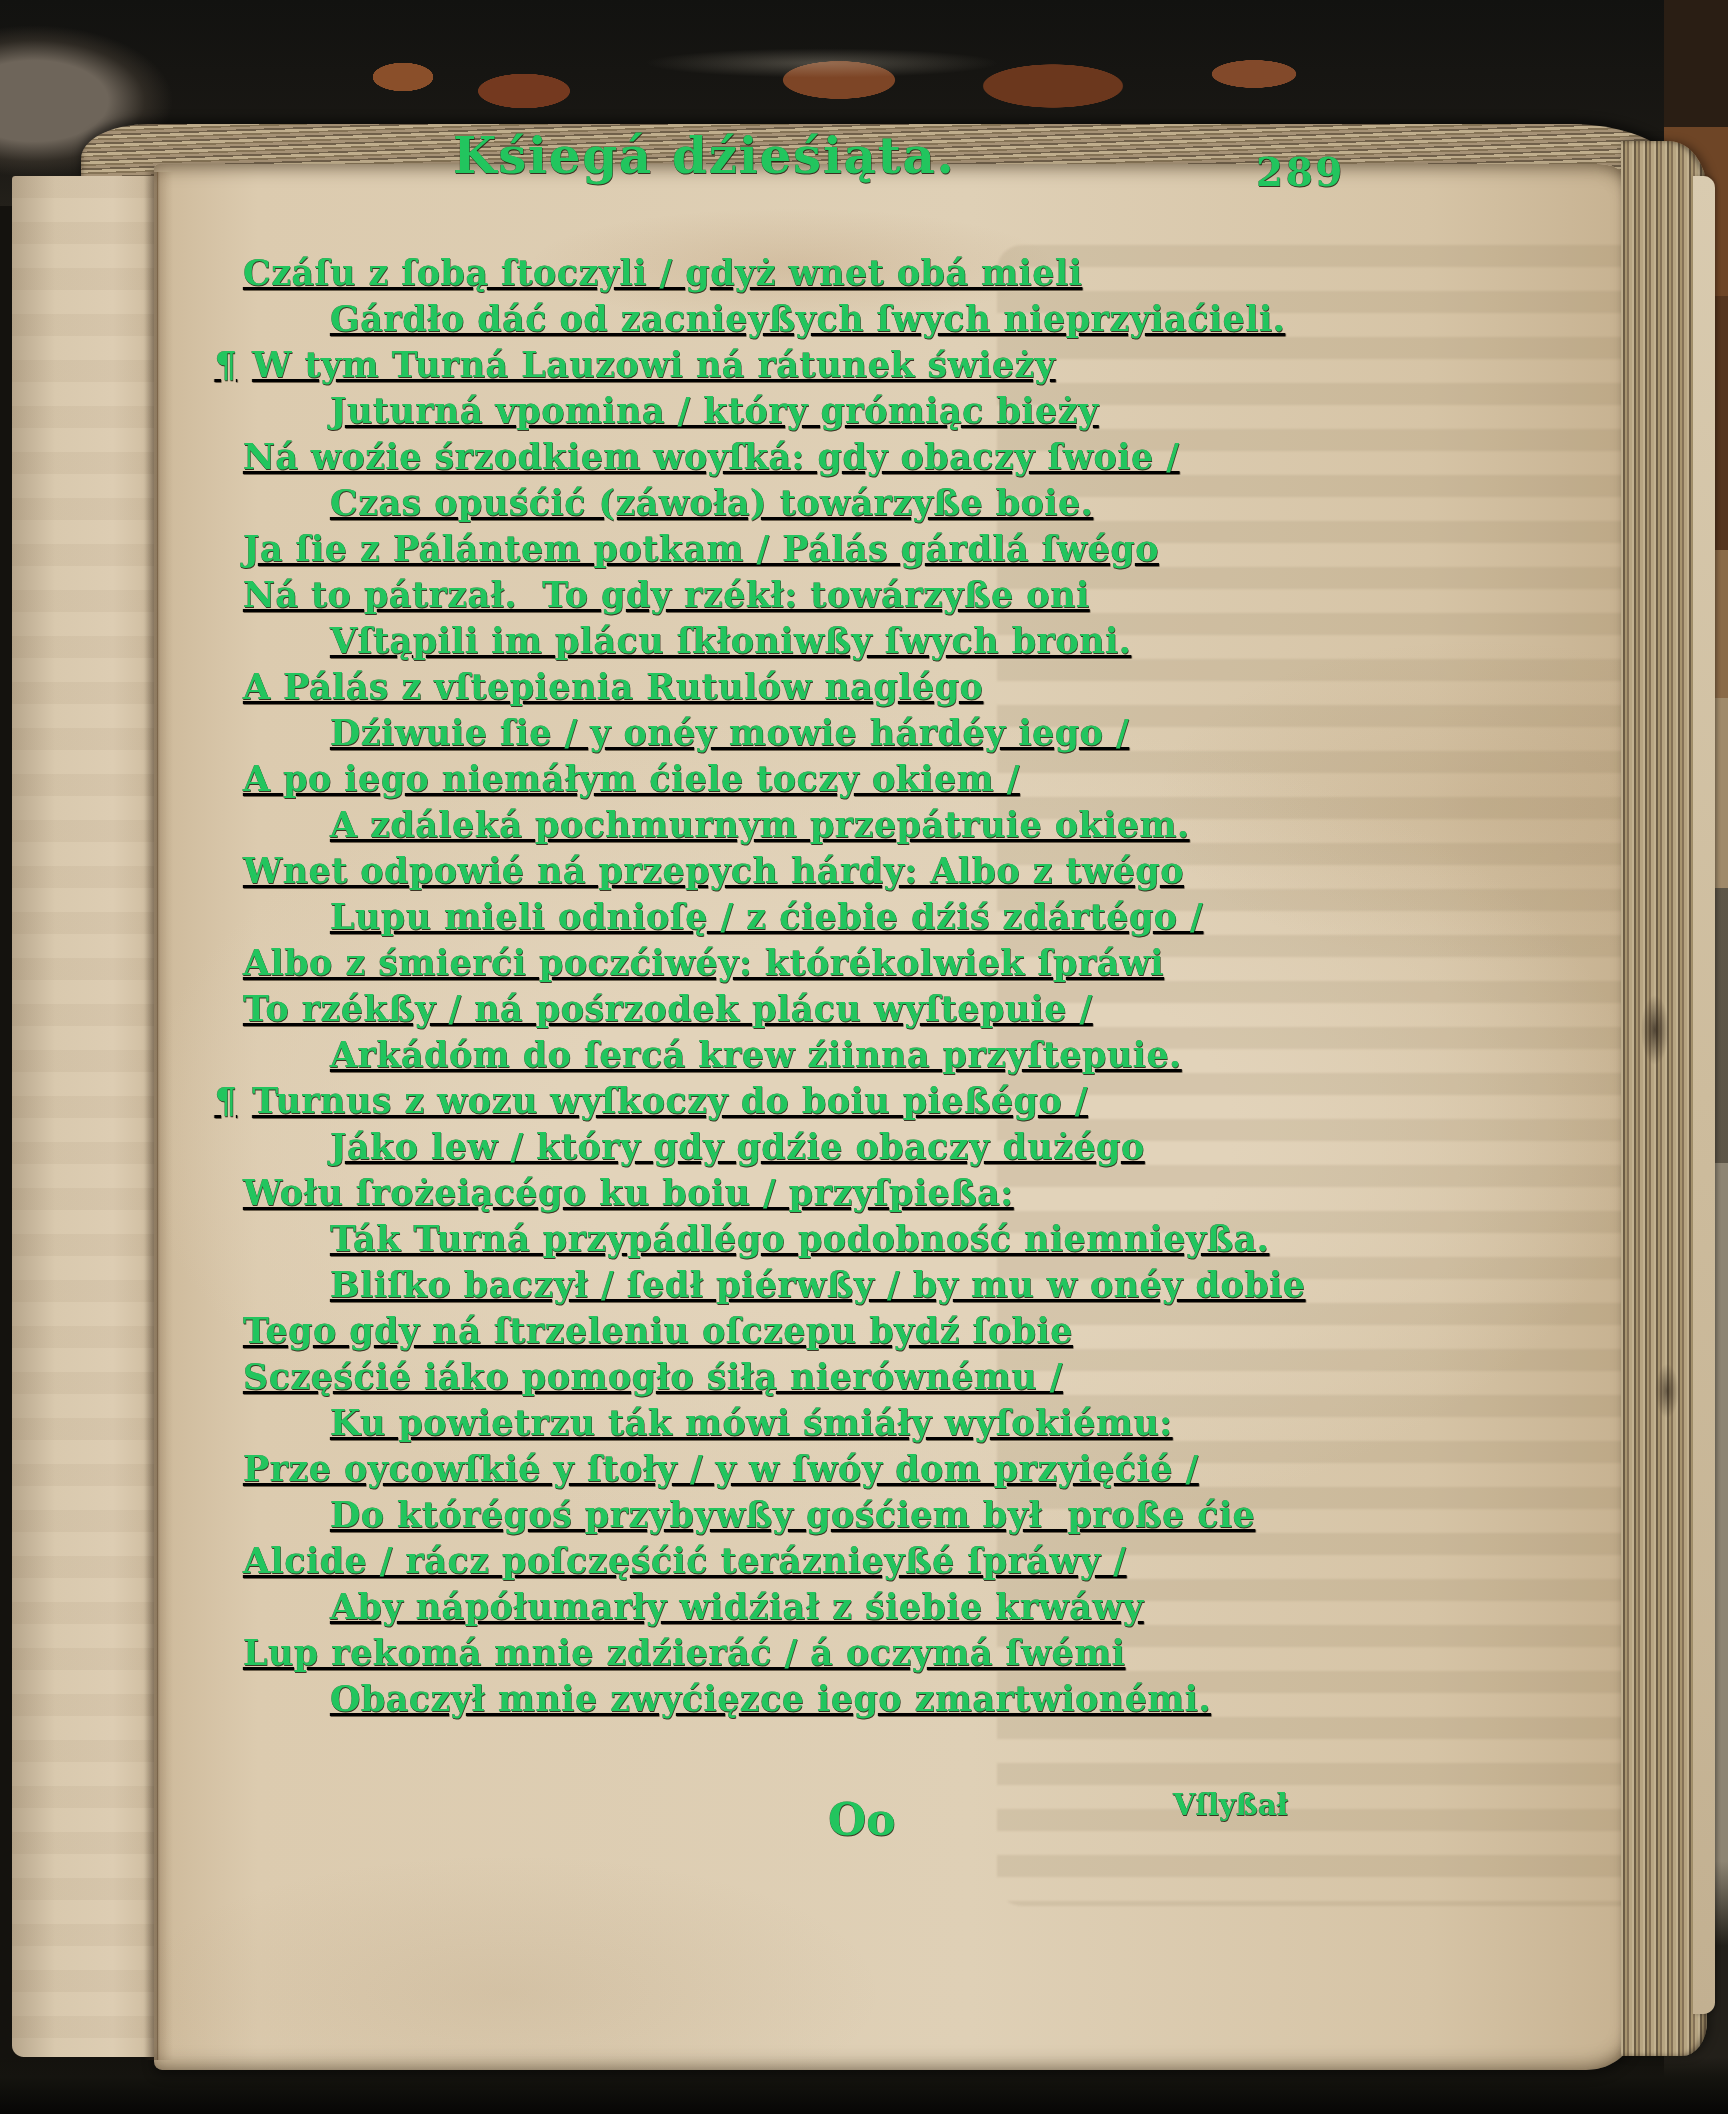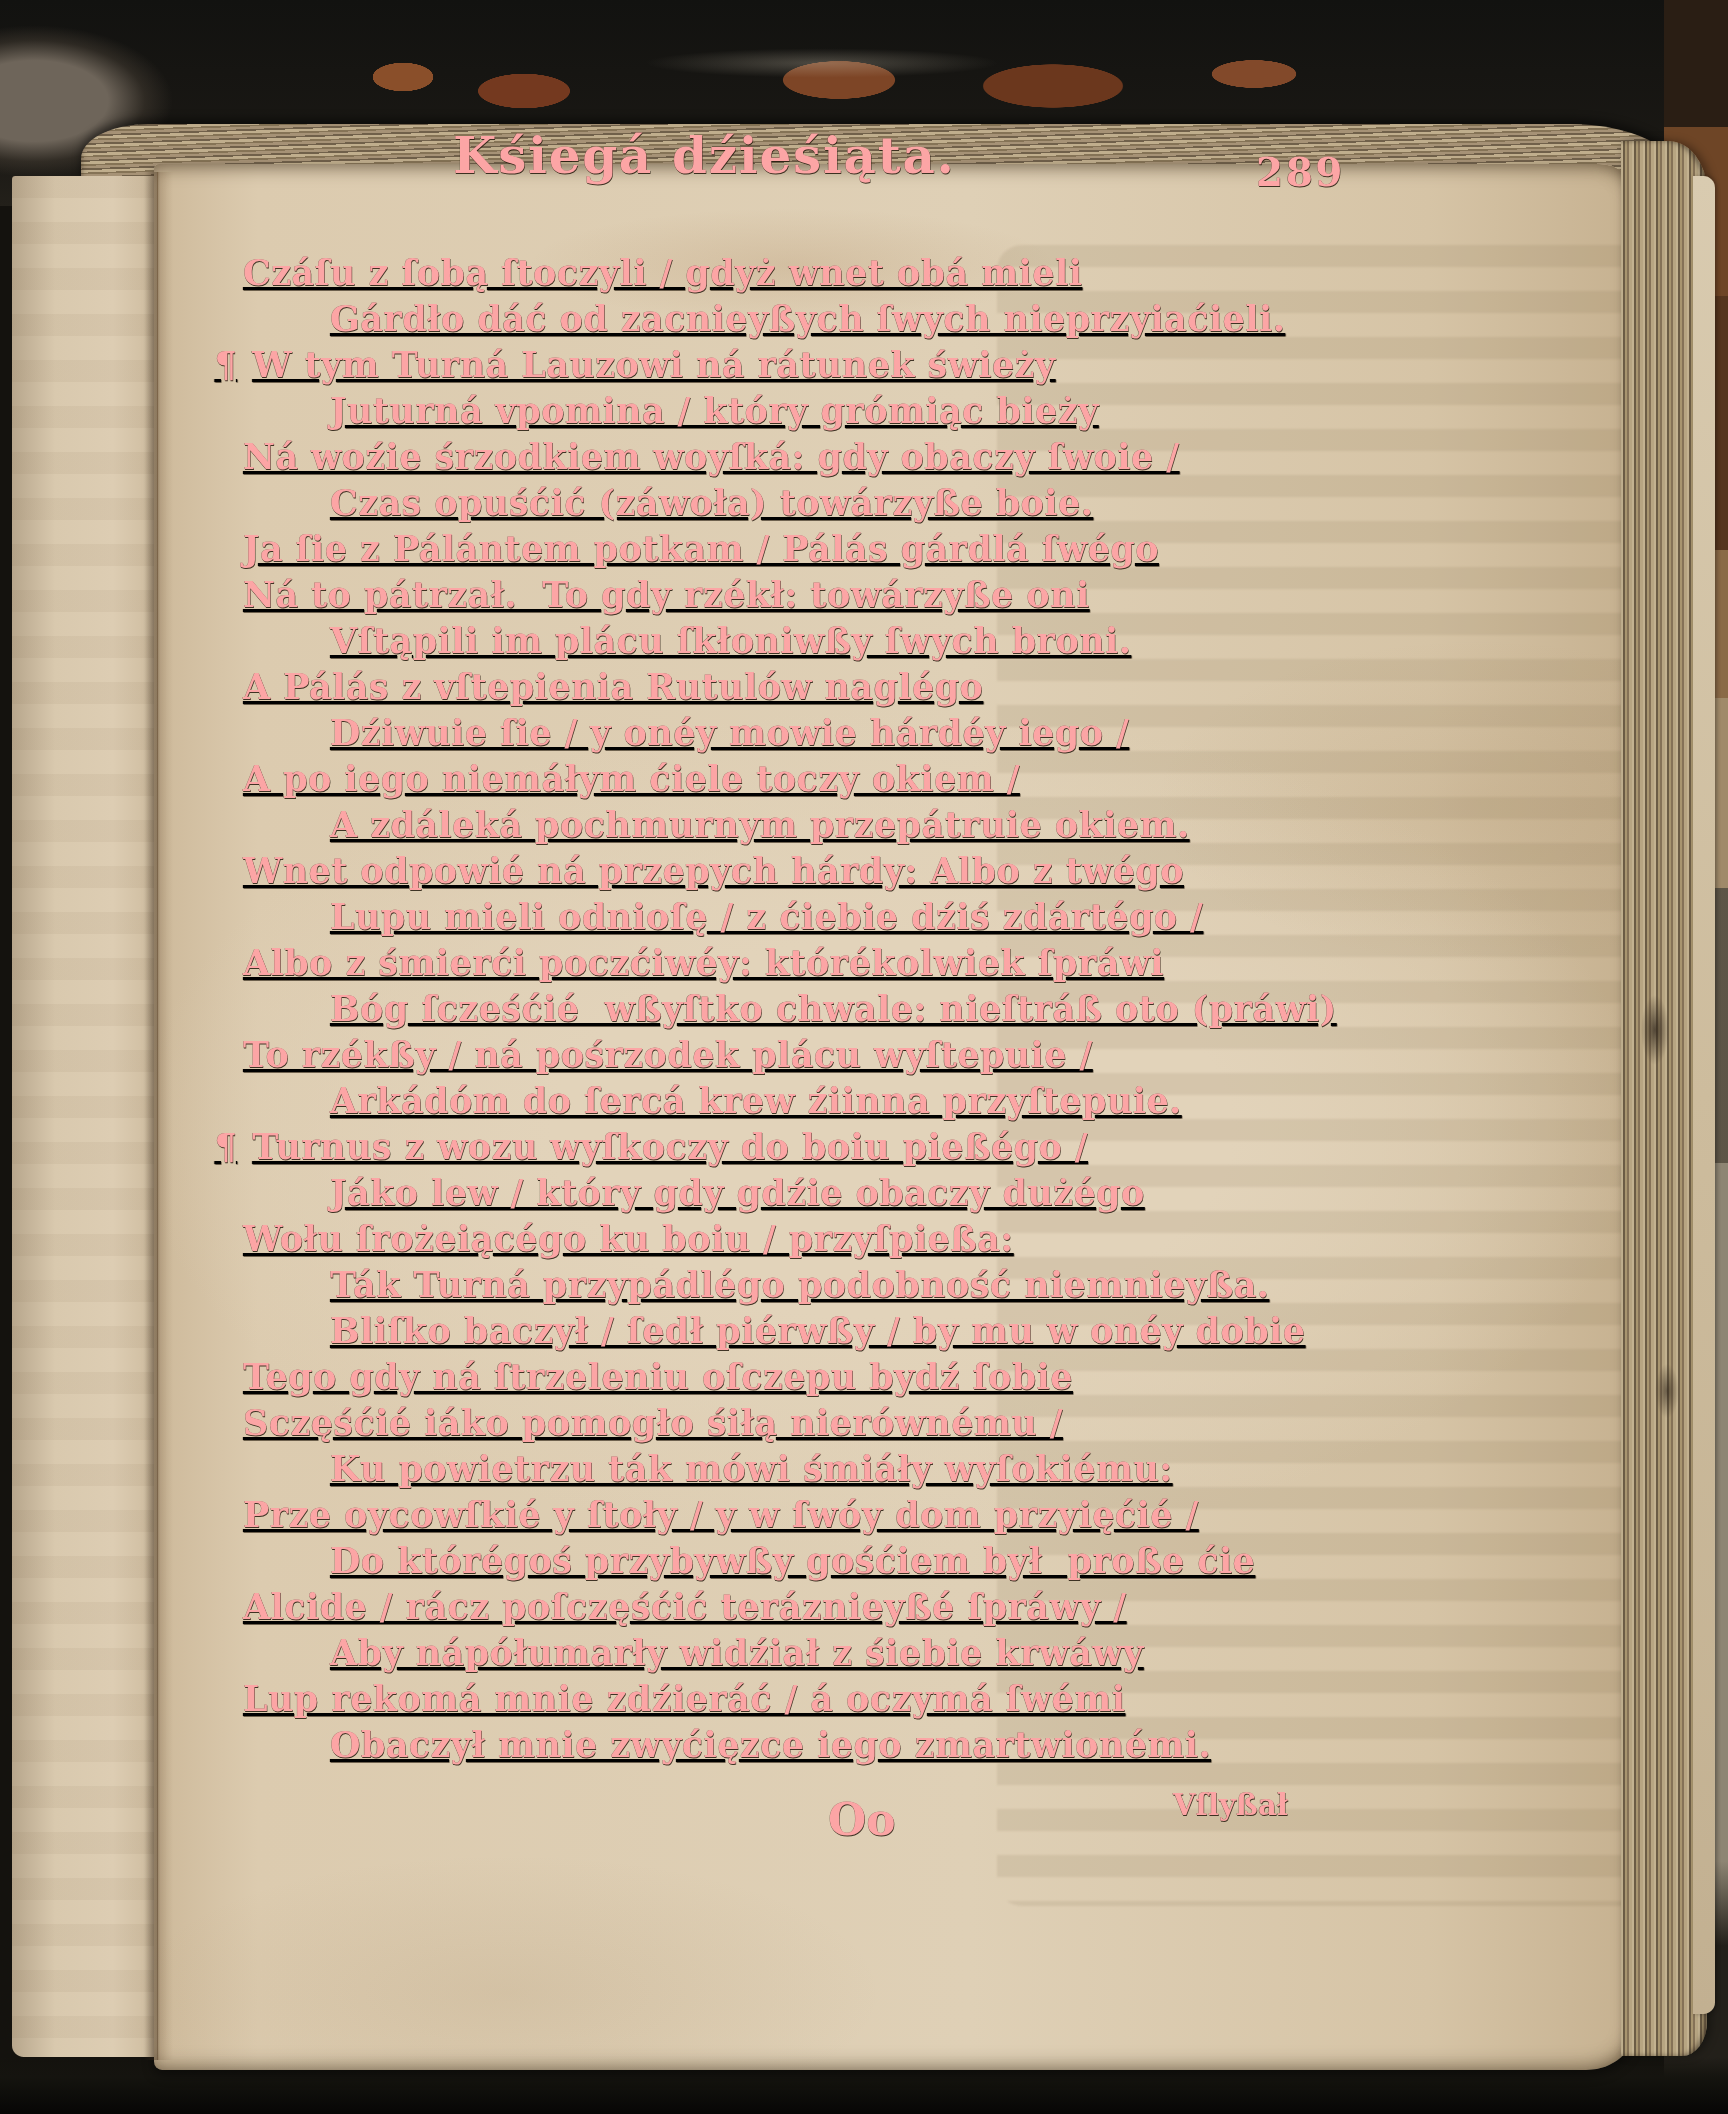--- a/index.html
+++ b/index.html
@@ -71,21 +71,21 @@
     filter:blur(1px); border-radius:25px; pointer-events:none;}
 
   
   .gutter{position:absolute;left:144px;top:172px;width:28.5px;height:1888px;
     background:linear-gradient(90deg, rgba(80,60,40,0), rgba(70,50,30,.42) 45%,
       rgba(120,95,65,.25) 55%, rgba(80,60,40,0));}
   .gutter::after{content:"";position:absolute;left:12.6px;top:0;width:1.7px;height:100%;
     background:linear-gradient(180deg,rgba(110,85,55,.6),rgba(90,68,42,.45));}
 
   
-  .ink{color:#fca5a5;
+  .ink{color:#22c55e;
     text-shadow:0.5px 0.7px 0.5px rgba(35,25,12,.85), -0.3px 0 0.4px rgba(35,25,12,.55);}
   .header{position:absolute;left:453px;top:126px;font-size:50px;font-weight:700;
     letter-spacing:1.7px;white-space:pre;}
   .pagenum{position:absolute;left:1256px;top:149px;font-size:39px;font-weight:700;
     letter-spacing:2.5px;}
   .text-layer{position:absolute;left:243px;top:250px;width:1368px;text-decoration:underline;}
   .line{font-size:35px;line-height:46px;font-weight:700;letter-spacing:0.4px;
     height:46px;white-space:pre;}
   .line.indent{padding-left:87px;}
   .pilcrow{margin-left:-28.5px;margin-right:15px;}
@@ -126,21 +126,20 @@
       <div class="line ink"><span class="ltext">Ja ſie z Pálántem potkam / Pálás gárdlá ſwégo</span></div>
       <div class="line ink"><span class="ltext">Ná to pátrzał.  To gdy rzékł: towárzyße oni</span></div>
       <div class="line ink indent"><span class="ltext">Vſtąpili im plácu ſkłoniwßy ſwych broni.</span></div>
       <div class="line ink"><span class="ltext">A Pálás z vſtepienia Rutulów naglégo</span></div>
       <div class="line ink indent"><span class="ltext">Dźiwuie ſie / y onéy mowie hárdéy iego /</span></div>
       <div class="line ink"><span class="ltext">A po iego niemáłym ćiele toczy okiem /</span></div>
       <div class="line ink indent"><span class="ltext">A zdáleká pochmurnym przepátruie okiem.</span></div>
       <div class="line ink"><span class="ltext">Wnet odpowié ná przepych hárdy: Albo z twégo</span></div>
       <div class="line ink indent"><span class="ltext">Lupu mieli odnioſę / z ćiebie dźiś zdártégo /</span></div>
       <div class="line ink"><span class="ltext">Albo z śmierći poczćiwéy: którékolwiek ſpráwi</span></div>
-      <div class="line ink indent"><span class="ltext">Bóg ſcześćié  wßyſtko chwale: nieſtráß oto (práwi)</span></div>
       <div class="line ink"><span class="ltext">To rzékßy / ná pośrzodek plácu wyſtepuie /</span></div>
       <div class="line ink indent"><span class="ltext">Arkádóm do ſercá krew źiinna przyſtepuie.</span></div>
       <div class="line ink"><span class="pilcrow">¶</span><span class="ltext">Turnus z wozu wyſkoczy do boiu pießégo /</span></div>
       <div class="line ink indent"><span class="ltext">Jáko lew / który gdy gdźie obaczy dużégo</span></div>
       <div class="line ink"><span class="ltext">Wołu ſrożeiącégo ku boiu / przyſpießa:</span></div>
       <div class="line ink indent"><span class="ltext">Ták Turná przypádlégo podobność niemnieyßa.</span></div>
       <div class="line ink indent"><span class="ltext">Bliſko baczył / ſedł piérwßy / by mu w onéy dobie</span></div>
       <div class="line ink"><span class="ltext">Tego gdy ná ſtrzeleniu oſczepu bydź ſobie</span></div>
       <div class="line ink"><span class="ltext">Sczęśćié iáko pomogło śiłą nierównému /</span></div>
       <div class="line ink indent"><span class="ltext">Ku powietrzu ták mówi śmiáły wyſokiému:</span></div>

